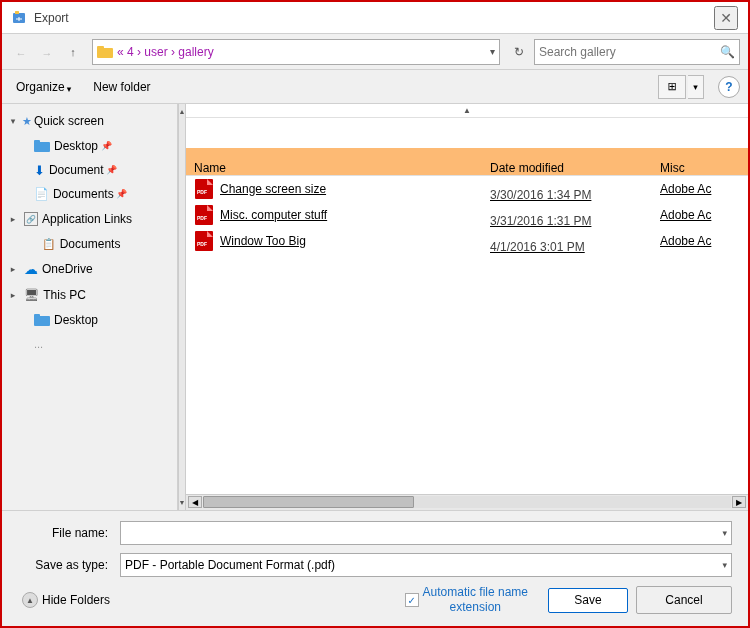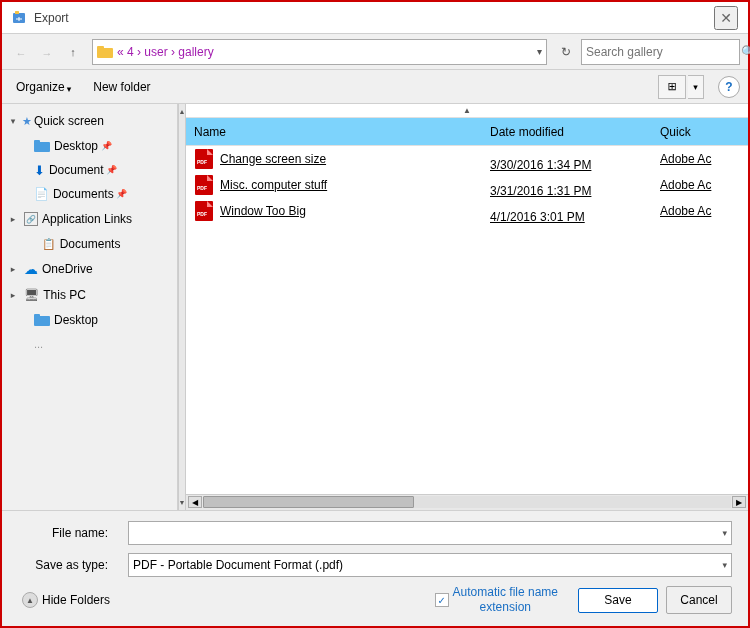--- a/index.html
+++ b/index.html
@@ -100,21 +100,21 @@
       font-size: 12px;
       color: #555;
     }
 
     .search-box {
       display: flex;
       align-items: center;
       background: #fff;
       border: 1px solid #aaa;
       height: 26px;
-      width: 159px;
+      width: 206px;
       padding: 0 4px;
     }
     .search-input {
       border: none;
       outline: none;
       flex: 1;
       font-size: 12px;
       color: #999;
       background: transparent;
     }
@@ -248,25 +248,26 @@
     .file-area {
       flex: 1;
       display: flex;
       flex-direction: column;
       overflow: hidden;
       background: #fff;
     }
 
     .file-header {
       display: flex;
-      align-items: center;
-      background: #7dd3fc;
+      align-items: flex-end;
+      background: #fdba74;
       border-bottom: 1px solid #e0e0e0;
       height: 28px;
       padding: 0 8px;
+      margin-top: 30px;
     }
     .col-name { font-size: 12px; color: #000; cursor: pointer; }
     .col-date { width: 170px; font-size: 12px; color: #000; cursor: pointer; }
     .col-type { width: 80px; font-size: 12px; color: #000; cursor: pointer; }
 
     .file-list {
       flex: 1;
       overflow-y: auto;
       overflow-x: hidden;
     }
@@ -284,21 +285,21 @@
     .file-icon {
       width: 20px;
       height: 20px;
       margin-right: 6px;
       display: flex;
       align-items: center;
       justify-content: center;
     }
 
     .file-name { flex: 1; font-size: 12px; color: #000; }
-    .file-date { width: 170px; font-size: 12px; color: #000000; margin-top: 12px; }
+    .file-date { width: 170px; font-size: 12px; color: #404040; margin-top: 12px; }
     .file-type { width: 80px; font-size: 12px; color: #000; overflow: hidden; text-overflow: ellipsis; white-space: nowrap; }
 
     .bottom-scrollbar {
       height: 16px;
       background: #e8e8e8;
       border-top: 1px solid #ccc;
       display: flex;
       align-items: center;
       padding: 0 2px;
     }
@@ -339,21 +340,21 @@
     .form-row {
       display: flex;
       align-items: center;
       margin-bottom: 8px;
     }
     .form-label {
       width: 90px;
       text-align: right;
       font-size: 12px;
       color: #000;
-      margin-right: 20px;
+      margin-right: 12px;
     }
     .form-input {
       flex: 1;
       height: 24px;
       border: 1px solid #aaa;
       background: #fff;
       font-size: 12px;
       padding: 0 4px;
       display: flex;
       align-items: center;
@@ -428,21 +429,21 @@
       height: 25px;
       background: #fff;
       border: 1px solid #0066cc;
       color: #000;
       font-size: 12px;
       cursor: pointer;
       margin-right: 8px;
       border-radius: 2px;
     }
     .cancel-btn {
-      width: 66px;
+      width: 96px;
       height: 28px;
       background: #f0f0f0;
       border: 1px solid #aaa;
       color: #000;
       font-size: 12px;
       cursor: pointer;
       border-radius: 2px;
     }
   </style>
 </head>
@@ -571,21 +572,21 @@
 
     <div class="file-area">
 
       <div style="display:flex; justify-content:center; height:14px; align-items:center; border-bottom:1px solid #e0e0e0;">
         <span style="font-size:8px; color:#555;">▲</span>
       </div>
 
       <div class="file-header">
         <span class="col-name" style="flex:1">Name</span>
         <span class="col-date">Date modified</span>
-        <span class="col-type">Quick</span>
+        <span class="col-type">Misc</span>
       </div>
 
       <div class="file-list">
 
         <div class="file-row">
           <div class="file-icon">
             <svg width="18" height="20">
               <rect x="0" y="0" width="18" height="20" fill="#cc0000" rx="1"></rect>
               <polygon points="12,0 18,6 12,6" fill="#ff8888"></polygon>
               <text x="2" y="15" font-size="5" fill="white" font-weight="bold">PDF</text>

